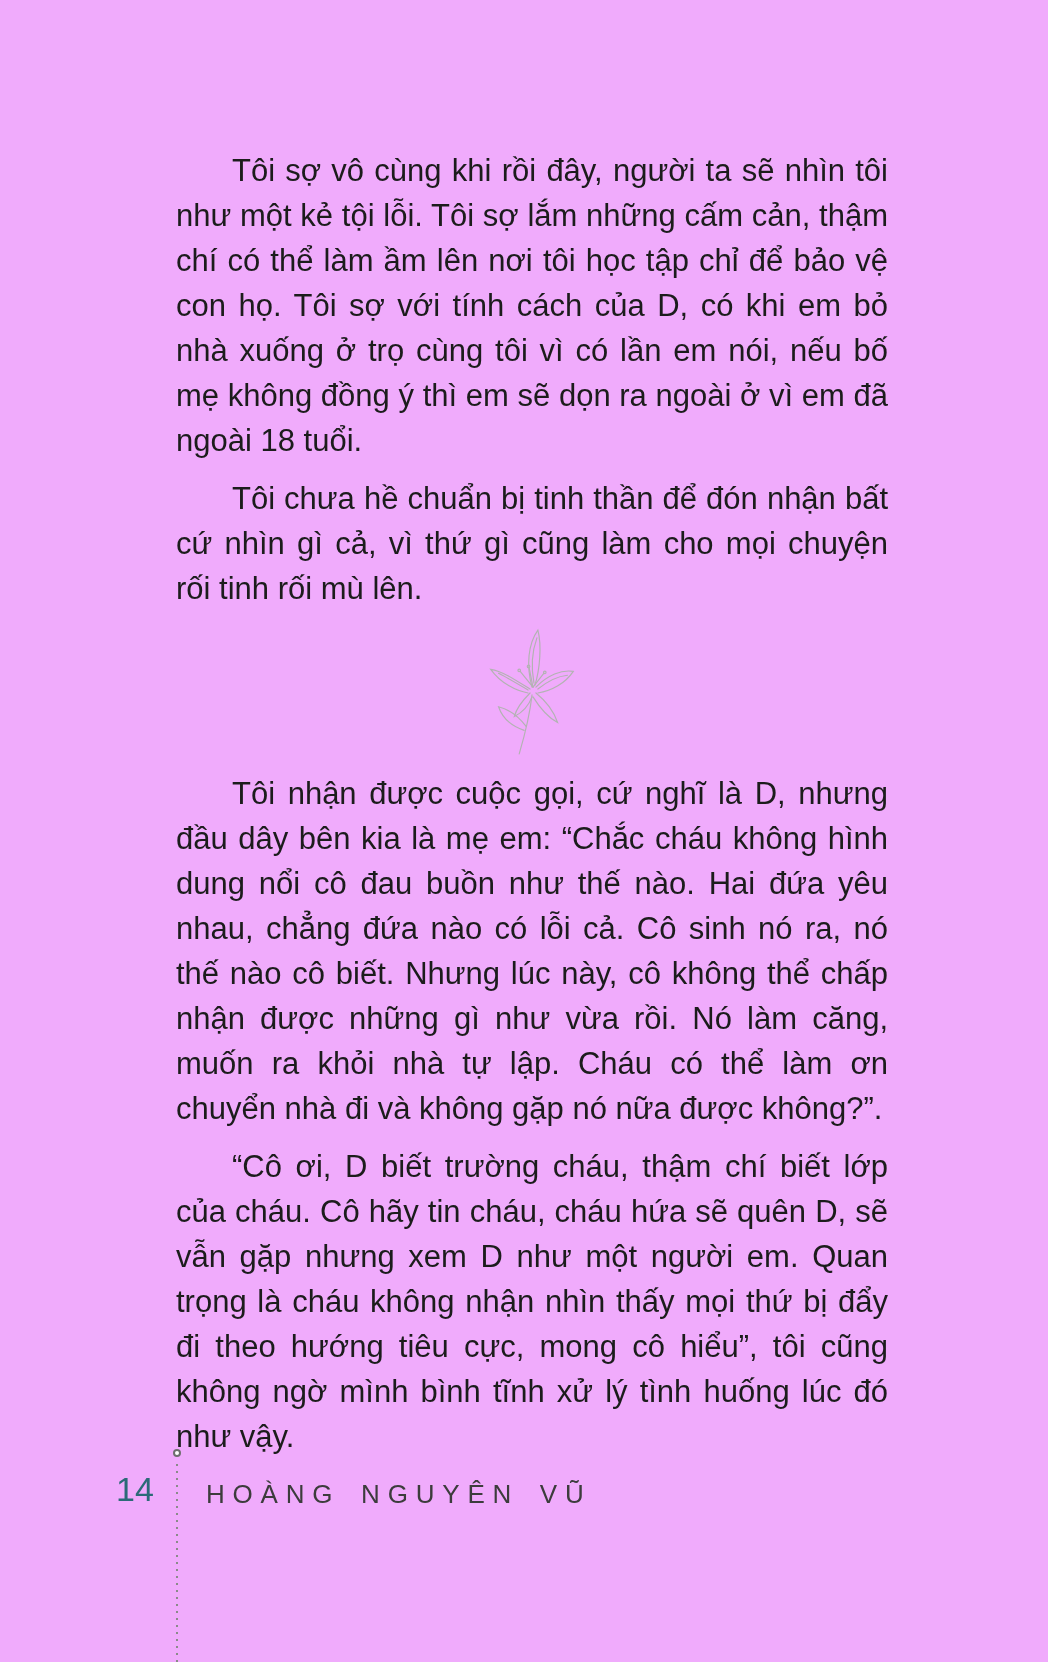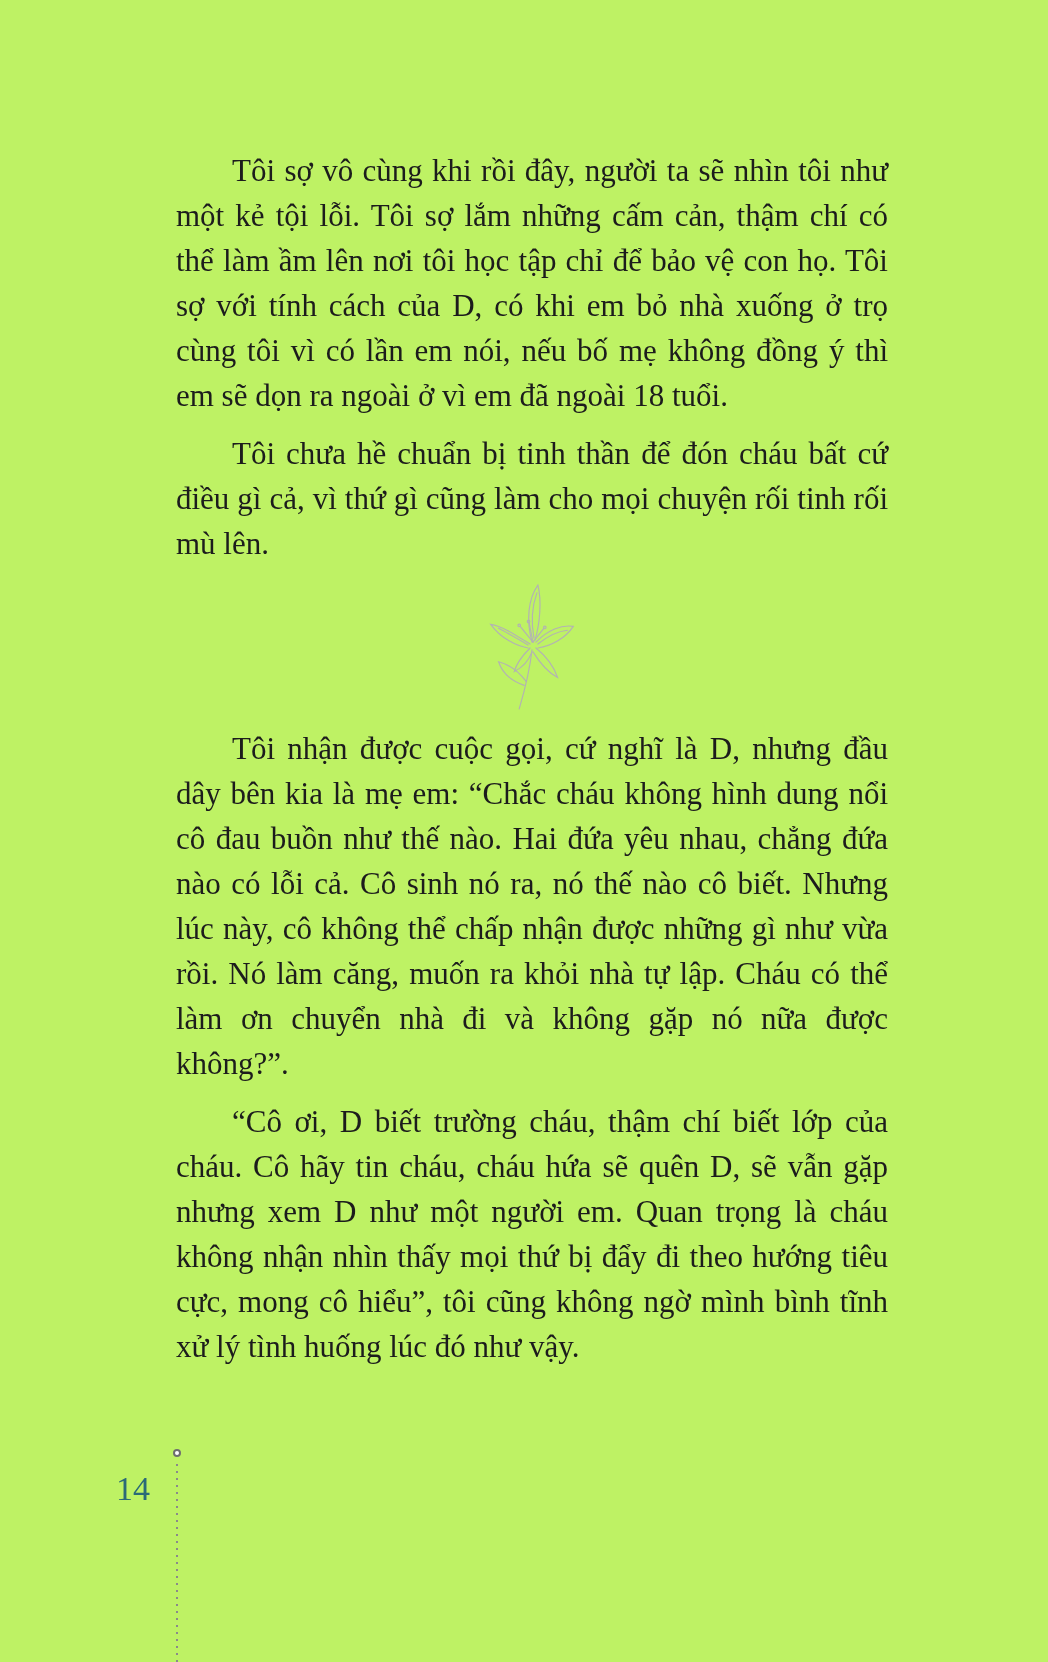--- a/index.html
+++ b/index.html
@@ -1,21 +1,21 @@
 <!DOCTYPE html>
 <html lang="vi"><head>
 <meta charset="utf-8">
 <style>
   html, body { margin: 0; padding: 0; background: #ffffff; }
   .page {
     position: relative;
     width: 1048px;
     height: 1662px;
-    background: #bef264;
-    font-family: Liberation Serif, serif;
+    background: #f0abfc;
+    font-family: Liberation Sans, sans-serif;
     color: #1c1c1c;
     overflow: hidden;
   }
   .content {
     position: absolute;
     left: 176px;
     top: 148px;
     width: 712px;
   }
   .para {
@@ -80,21 +80,21 @@
     color: #3c3c3c;
   }
 </style>
 </head>
 <body>
 
 <div class="page">
 
   <main class="content">
     <p class="para">Tôi sợ vô cùng khi rồi đây, người ta sẽ nhìn tôi như một kẻ tội lỗi. Tôi sợ lắm những cấm cản, thậm chí có thể làm ầm lên nơi tôi học tập chỉ để bảo vệ con họ. Tôi sợ với tính cách của D, có khi em bỏ nhà xuống ở trọ cùng tôi vì có lần em nói, nếu bố mẹ không đồng ý thì em sẽ dọn ra ngoài ở vì em đã ngoài 18 tuổi.</p>
-    <p class="para">Tôi chưa hề chuẩn bị tinh thần để đón cháu bất cứ điều gì cả, vì thứ gì cũng làm cho mọi chuyện rối tinh rối mù lên.</p>
+    <p class="para">Tôi chưa hề chuẩn bị tinh thần để đón nhận bất cứ nhìn gì cả, vì thứ gì cũng làm cho mọi chuyện rối tinh rối mù lên.</p>
 
     <div class="ornament-wrap">
       <svg width="118" height="132" viewBox="0 0 120 134" fill="none" stroke="#b3b3b3" stroke-width="1.2" stroke-linecap="round">
 
         <path d="M60,62 C54,40 56,18 66,4 C70,20 68,44 63,60"></path>
         <path d="M62,58 C59,42 60,26 65,12"></path>
 
         <path d="M58,64 C42,54 30,46 18,44 C28,58 44,66 56,68"></path>
         <path d="M56,65 C44,58 34,52 26,48"></path>
 
@@ -118,14 +118,15 @@
       </svg>
     </div>
 
     <p class="para">Tôi nhận được cuộc gọi, cứ nghĩ là D, nhưng đầu dây bên kia là mẹ em: “Chắc cháu không hình dung nổi cô đau buồn như thế nào. Hai đứa yêu nhau, chẳng đứa nào có lỗi cả. Cô sinh nó ra, nó thế nào cô biết. Nhưng lúc này, cô không thể chấp nhận được những gì như vừa rồi. Nó làm căng, muốn ra khỏi nhà tự lập. Cháu có thể làm ơn chuyển nhà đi và không gặp nó nữa được không?”.</p>
     <p class="para">“Cô ơi, D biết trường cháu, thậm chí biết lớp của cháu. Cô hãy tin cháu, cháu hứa sẽ quên D, sẽ vẫn gặp nhưng xem D như một người em. Quan trọng là cháu không nhận nhìn thấy mọi thứ bị đẩy đi theo hướng tiêu cực, mong cô hiểu”, tôi cũng không ngờ mình bình tĩnh xử lý tình huống lúc đó như vậy.</p>
   </main>
 
   <div class="page-num">14</div>
   <div class="footer-circle"></div>
   <div class="dotted-line"></div>
+  <div class="author">HOÀNG NGUYÊN VŨ</div>
 
 </div>
 
 </body></html>

